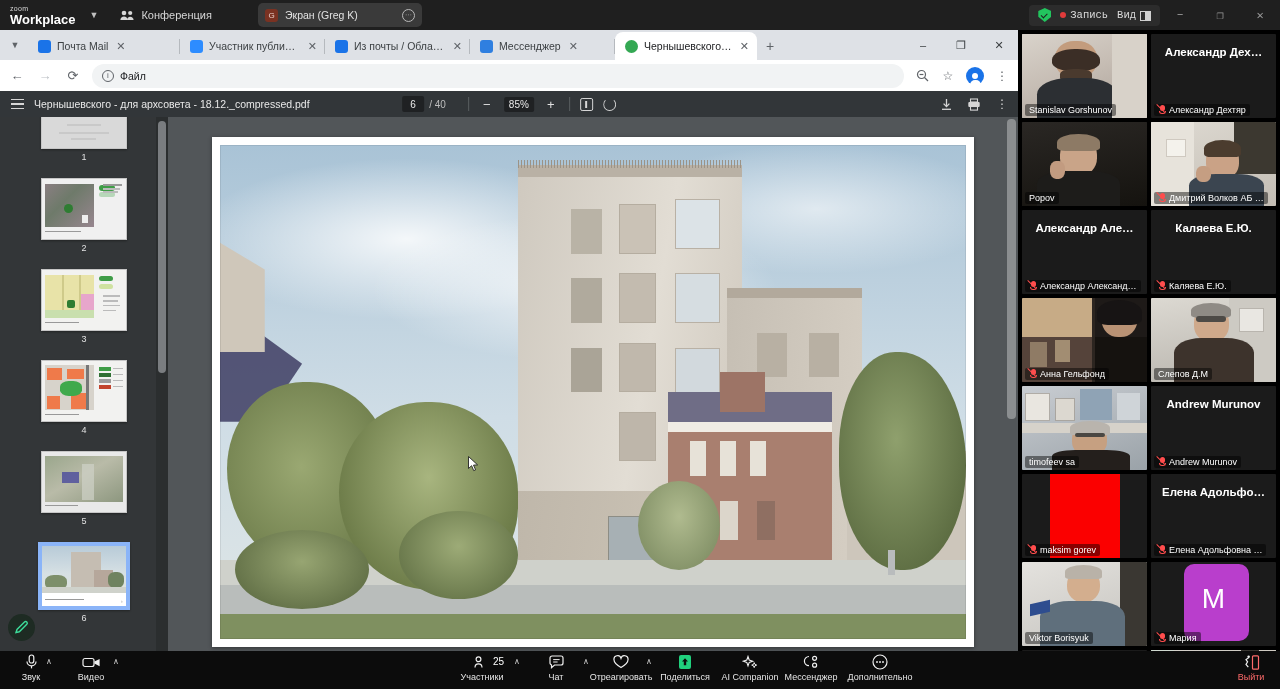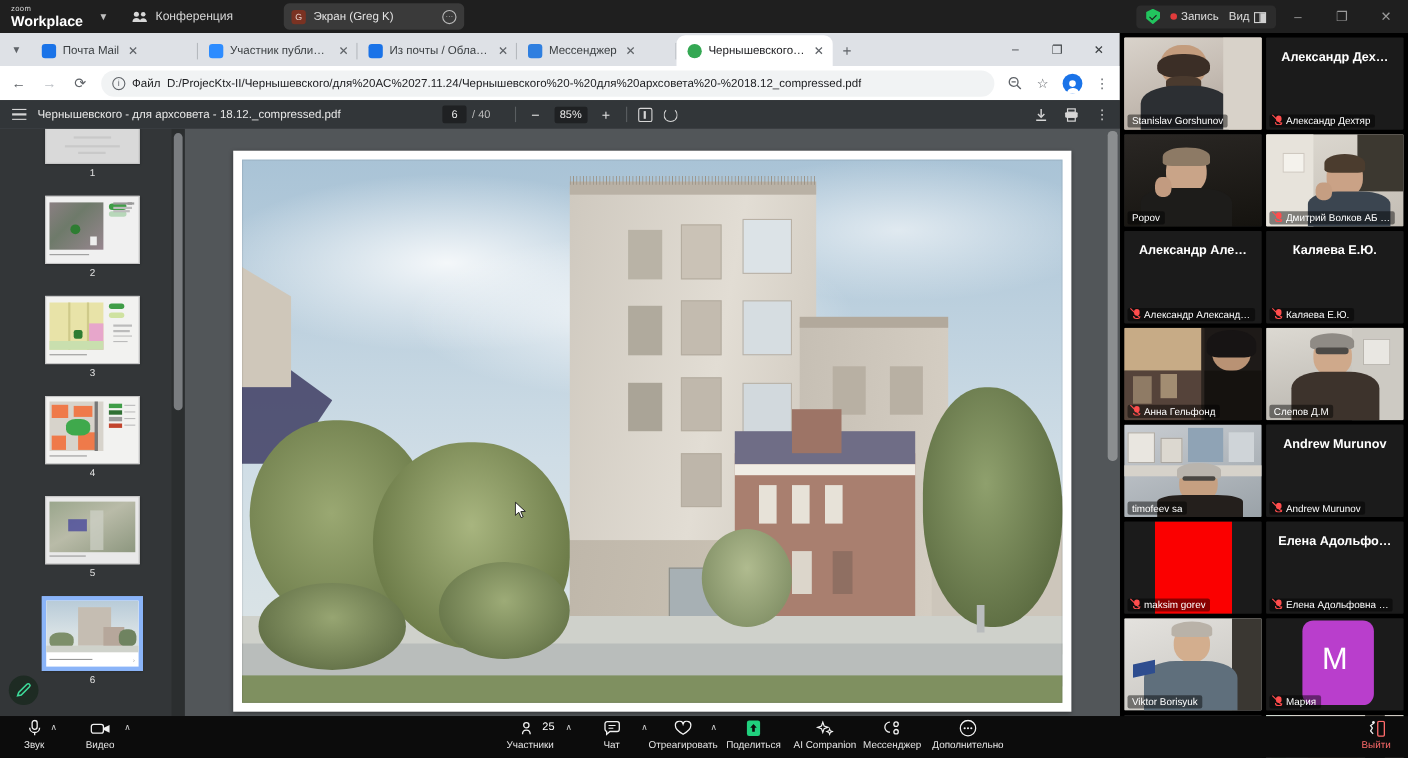--- a/index.html
+++ b/index.html
@@ -29,21 +29,21 @@
   }
   .screen-chip .gdot {
     width: 13px; height: 13px; border-radius: 3px; background: #7a3222;
     color: #e8cfc8; font-size: 8px; display: flex; align-items: center; justify-content: center;
   }
   .screen-chip .txt { color: #e2e2e2; font-size: 10.5px; flex: 1; }
   .screen-chip .more {
     width: 13px; height: 13px; border-radius: 50%; border: 1.2px solid #b9b9b9;
     display:flex; align-items:center; justify-content:center; color:#b9b9b9; font-size:7px;
   }
-  .tb-right { position: absolute; right: 0; top: 0; height: 30px; display: flex; align-items: center; }
+  .tb-right { position: absolute; right: 0; top: 0; height: 30px; display: flex; align-items: center; font-family: Liberation Mono, monospace; }
   .rec-group {
     display: flex; align-items: center; gap: 9px; background: #2c2c2c;
     height: 21px; border-radius: 4px; padding: 0 9px;
   }
   .shield { width: 13px; height: 14px; background: #22c55e; clip-path: polygon(50% 0,100% 22%,100% 62%,50% 100%,0 62%,0 22%); position:relative;}
   .shield::after{content:"";position:absolute;left:3px;top:5px;width:5px;height:2.5px;border-left:1.6px solid #1f1f1f;border-bottom:1.6px solid #1f1f1f;transform:rotate(-45deg);}
   .rec { display: flex; align-items: center; gap: 4px; }
   .rec .dot { width: 6px; height: 6px; border-radius: 50%; background: #e03b3b; }
   .rec .t { color: #dcdcdc; font-size: 10.5px; }
   .view { display: flex; align-items: flex-end; gap: 4px; }
@@ -265,21 +265,20 @@
       </div>
     </div>
 
     <div class="omnibar">
       <div class="nav-btn">←</div>
       <div class="nav-btn dim">→</div>
       <div class="nav-btn">⟳</div>
       <div class="urlbox">
         <span class="info">i</span>
         <span class="scheme">Файл</span>
-        <span class="url">D:/ProjecKtx-II/Чернышевского/для%20AC%2027.11.24/Чернышевского%20-%20для%20архсовета%20-%2018.12_compressed.pdf</span>
       </div>
       <div class="omni-ico">
         <svg width="13" height="13" viewBox="0 0 13 13">
             <circle cx="5.5" cy="5.5" r="4" fill="none" stroke="#5f6368" stroke-width="1.2"></circle>
             <line x1="8.5" y1="8.5" x2="12" y2="12" stroke="#5f6368" stroke-width="1.3"></line>
             <line x1="3.6" y1="5.5" x2="7.4" y2="5.5" stroke="#5f6368" stroke-width="1.2"></line>
           </svg>
       </div>
       <div class="omni-ico">☆</div>
       <div class="avatar-chip">

